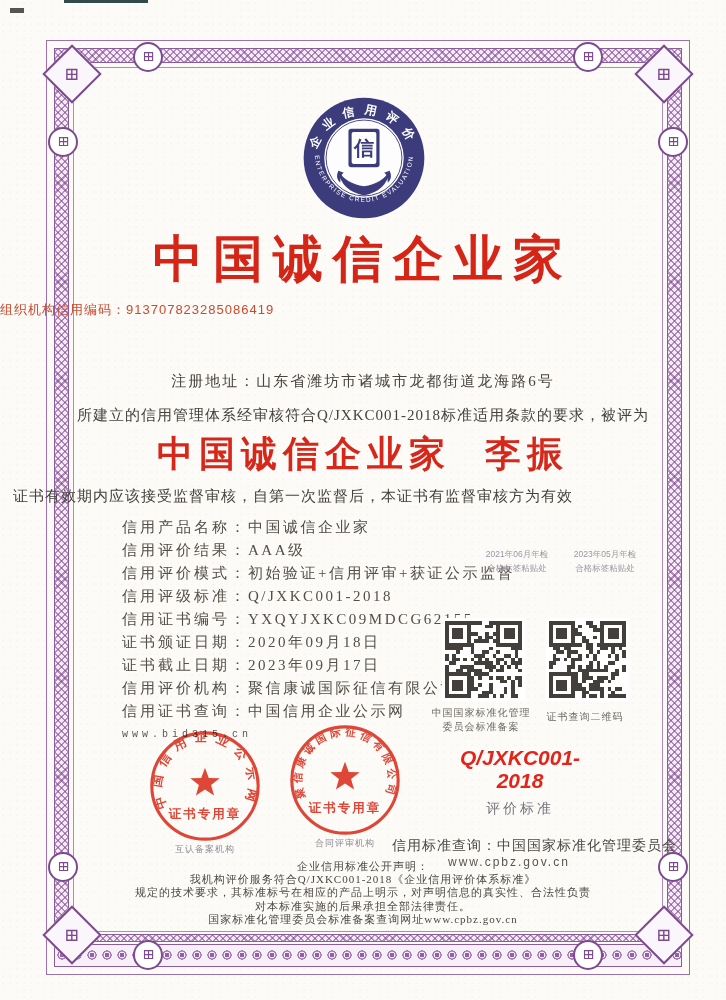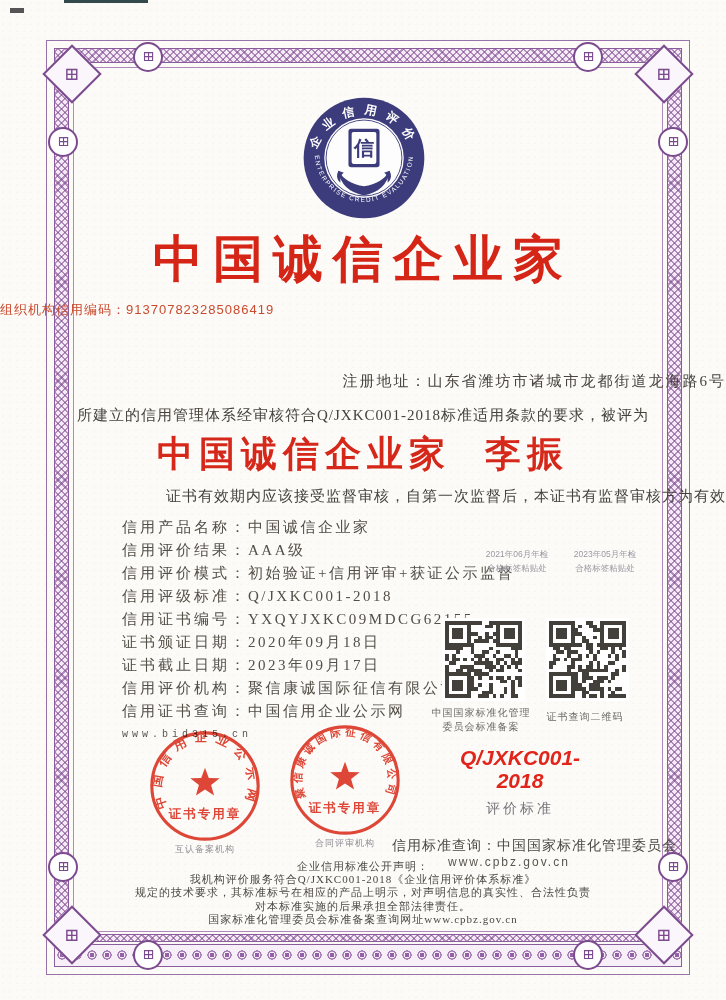--- a/index.html
+++ b/index.html
@@ -46,28 +46,28 @@
   
   .emblem{position:absolute;left:300px;top:94px;}
   
   .title{position:absolute;left:0;right:0;top:226px;text-align:center;
     font-size:50px;font-weight:bold;color:#d42517;letter-spacing:10px;}
   .org-code{position:absolute;left:0;right:0;top:301px;
     font-size:13px;color:#c94a2d;letter-spacing:1px;font-family:"Liberation Sans","DejaVu Sans",sans-serif;}
   .company{position:absolute;left:0;right:0;top:322px;text-align:center;
     font-size:29px;font-weight:500;color:#35312c;letter-spacing:7px;
     font-family:"Liberation Sans","DejaVu Sans",sans-serif;}
-  .address{position:absolute;left:0;right:0;top:372px;text-align:right;
+  .address{position:absolute;left:0;right:0;top:372px;text-align:center;
     font-size:15px;color:#49443d;letter-spacing:2px;}
   .intro{position:absolute;left:0;right:0;top:406px;text-align:center;
     font-size:15px;color:#46423b;letter-spacing:1px;}
   .award{position:absolute;left:0;right:0;top:430px;text-align:center;
     font-size:36px;font-weight:bold;color:#d6281a;letter-spacing:6px;}
   .award .awardee{margin-left:34px;}
-  .validity{position:absolute;left:0;right:0;top:487px;text-align:right;
+  .validity{position:absolute;left:13px;right:0;top:487px;text-align:left;
     font-size:15px;color:#46423b;letter-spacing:1px;}
   
   .details{position:absolute;left:122px;top:516px;font-size:15px;color:#534e46;}
   .detail-row{height:23px;line-height:23px;white-space:nowrap;}
   .detail-label{letter-spacing:3px;}
   .detail-value{letter-spacing:2.5px;}
   .query-url{height:23px;line-height:23px;font-size:10px;letter-spacing:4px;
     font-family:Liberation Mono, monospace;color:#5a554d;}
   
   .inspect{position:absolute;width:86px;text-align:center;font-size:8.5px;line-height:1.6;

